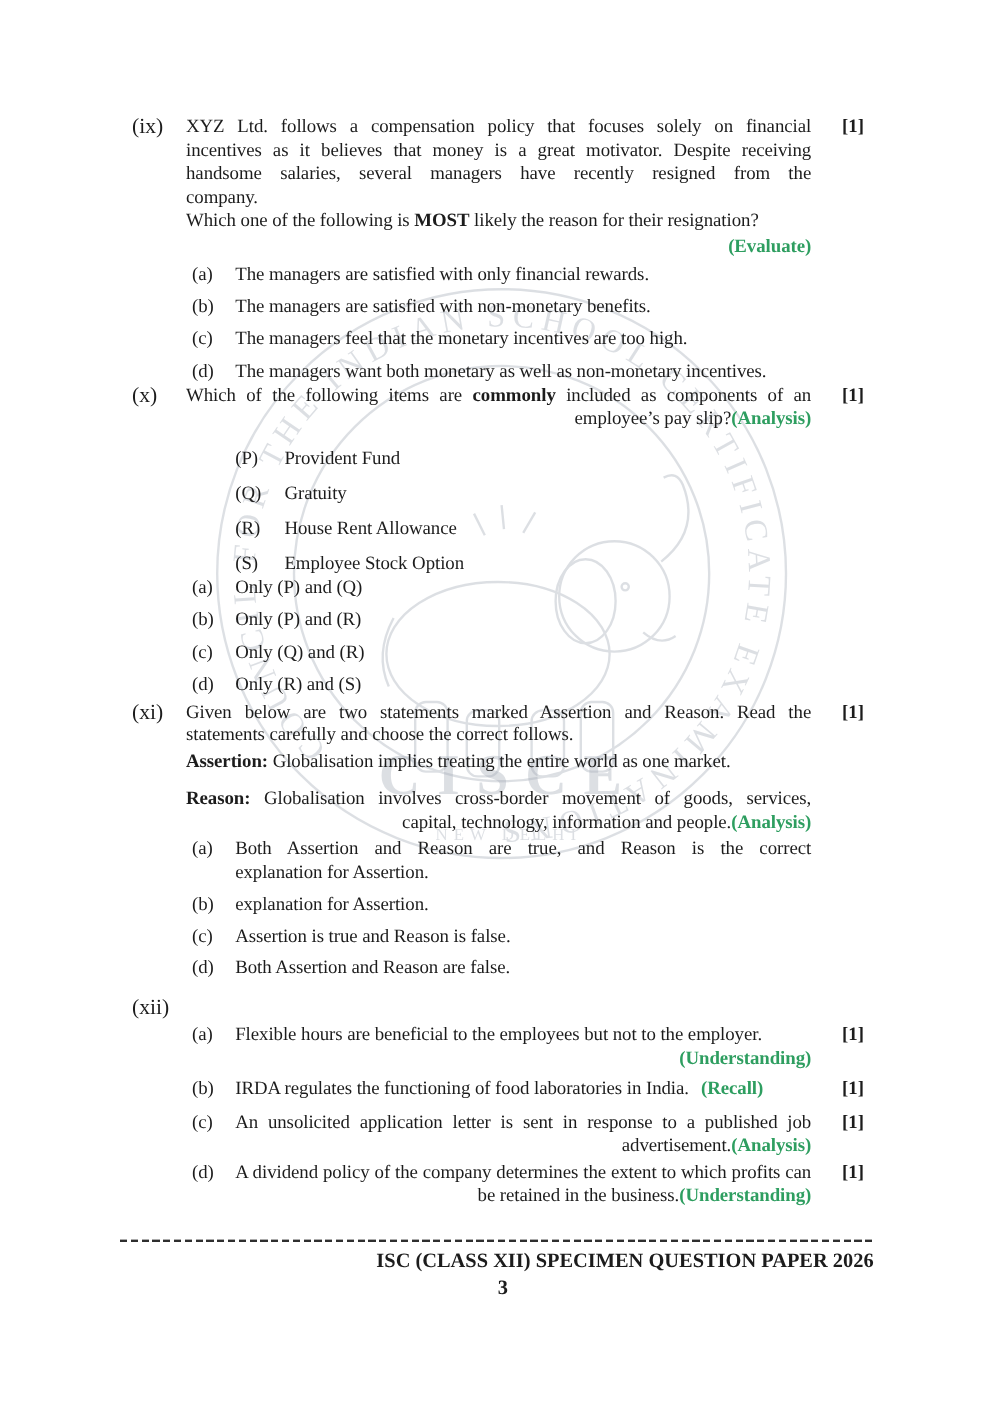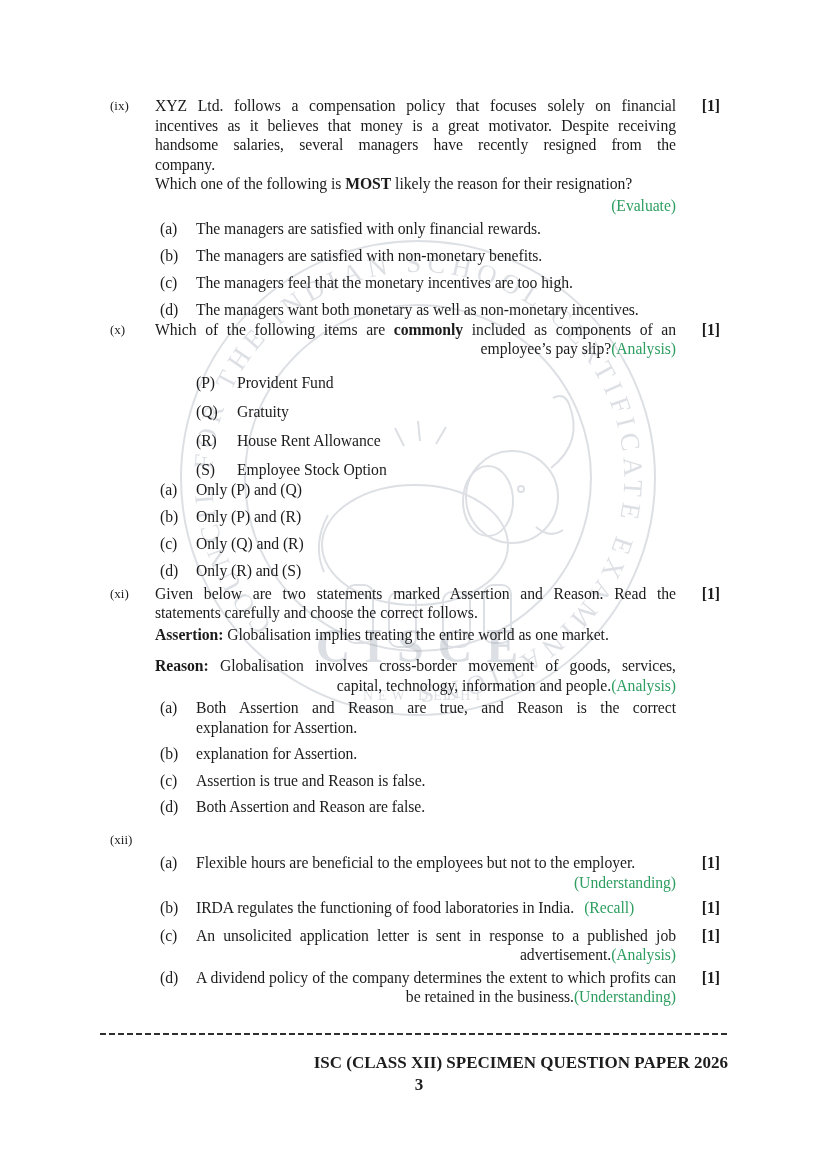--- a/index.html
+++ b/index.html
@@ -3,26 +3,26 @@
 <meta charset="utf-8">
 <style>
   html,body{margin:0;padding:0;background:#ffffff;}
   .page{
     position:relative;width:827px;height:1169px;background:#ffffff;overflow:hidden;
     font-family:"Liberation Serif","DejaVu Serif",serif;color:#1c1c1c;
   }
   .watermark{position:absolute;left:0;top:0;z-index:0;}
   .content{position:absolute;left:110px;top:96px;width:618px;z-index:1;}
   .qrow{display:grid;grid-template-columns:45px 521px 52px;}
-  .qnum{font-size:13px;line-height:19.5px;}
+  .qnum{font-size:18px;line-height:19.5px;}
   .qbody{font-size:15.7px;line-height:19.5px;letter-spacing:-0.05px;text-align:justify;}
   .qmarks{font-weight:bold;font-size:15.7px;line-height:19.5px;text-align:right;padding-right:8px;}
   .jline{text-align:justify;text-align-last:justify;}
   .flexline{display:flex;justify-content:flex-end;}
-  .ann{color:var(--ann,#2e9e60);font-weight:normal;}
+  .ann{color:var(--ann,#2e9e60);font-weight:bold;}
   .ann-line{text-align:right;}
   .ann.inline{margin-left:10px;}
   b{font-weight:bold;}
   .opt{display:grid;grid-template-columns:36px 1fr;padding-left:5px;margin-bottom:7.5px;}
   .opt:last-child{margin-bottom:0;}
   .olab{display:block;}
   .obody{display:block;}
   .l1,.l2{display:block;}
   .l2:empty{display:none;}
   .itemwrap{padding-left:41px;}
@@ -42,21 +42,21 @@
   #q12row{margin-top:6px;}
   #p12a{margin-top:4px;}
   #p12b{margin-top:6px;}
   #p12c{margin-top:8px;}
   #p12d{margin-top:3px;}
   #p12c .l1,#p12d .l1{text-align:justify;text-align-last:justify;}
   .separator{
     height:2px;margin-top:26px;margin-left:-10px;width:628px;
     background:repeating-linear-gradient(90deg,#2e2e2e 0 6px,transparent 6px 9px);
   }
-  .footer-title{margin-top:18px;font-size:17px;font-weight:bold;text-align:right;line-height:20px;}
+  .footer-title{margin-top:6px;font-size:17px;font-weight:bold;text-align:right;line-height:20px;}
   .page-num{font-size:17px;font-weight:bold;text-align:center;line-height:20px;margin-top:2px;}
 </style>
 </head>
 <body>
 
 <div class="page">
 
   <svg class="watermark" width="827" height="1169" viewBox="0 0 827 1169" aria-hidden="true">
     <g stroke="#a6adb8" fill="none" stroke-width="2" opacity="0.38">
       <circle cx="418" cy="478" r="237"></circle>

